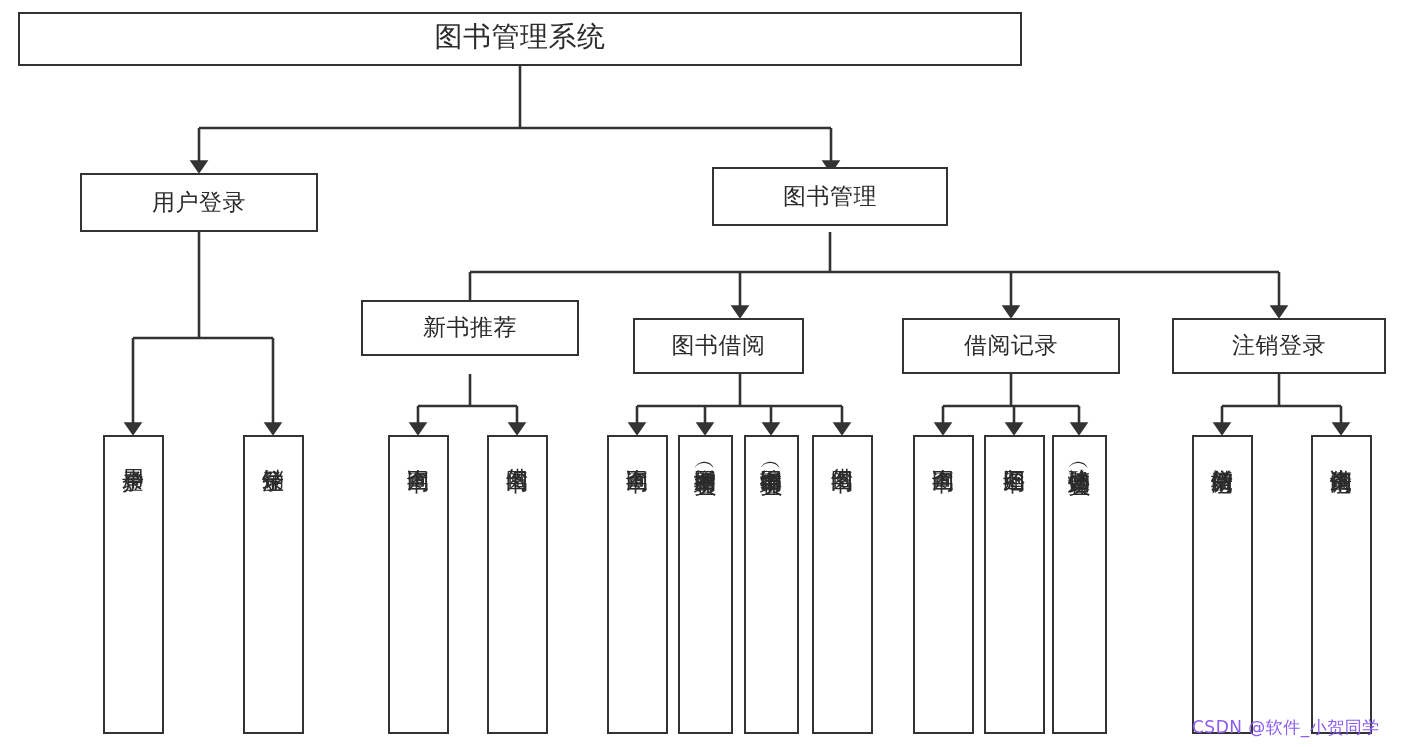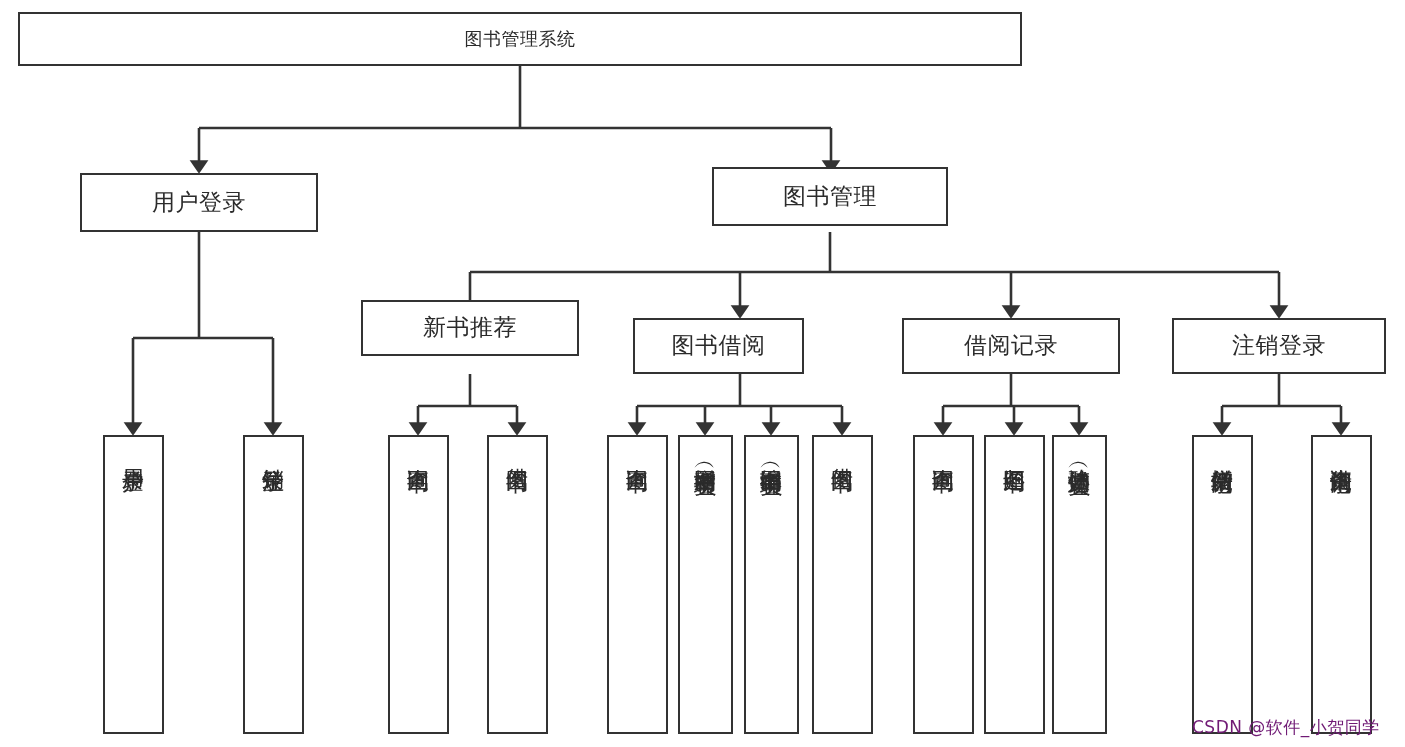--- a/index.html
+++ b/index.html
@@ -35,39 +35,40 @@
     align-items: center;
     justify-content: center;
     color: #2b2b2b;
   }
   .node.horiz {
     font-size: 23px;
     letter-spacing: 0.5px;
     line-height: 1.2;
   }
   .node.root {
-    font-size: 18px;
+    font-size: 28px;
+    font-family: Liberation Mono, monospace;
   }
   .node.leaf {
     align-items: flex-start;
     padding-top: 14px;
   }
   .node.leaf .vtext {
     writing-mode: vertical-rl;
     text-orientation: upright;
     font-size: 22px;
     line-height: 1.32;
     letter-spacing: 1px;
     white-space: nowrap;
     color: #2b2b2b;
   }
   .watermark {
     position: absolute;
     font-size: 17px;
-    color: #701a75;
+    color: #8b5cf6;
     white-space: nowrap;
     letter-spacing: 0.5px;
     user-select: none;
   }
 </style>
 </head>
 <body>
 
 <div id="canvas">
 

